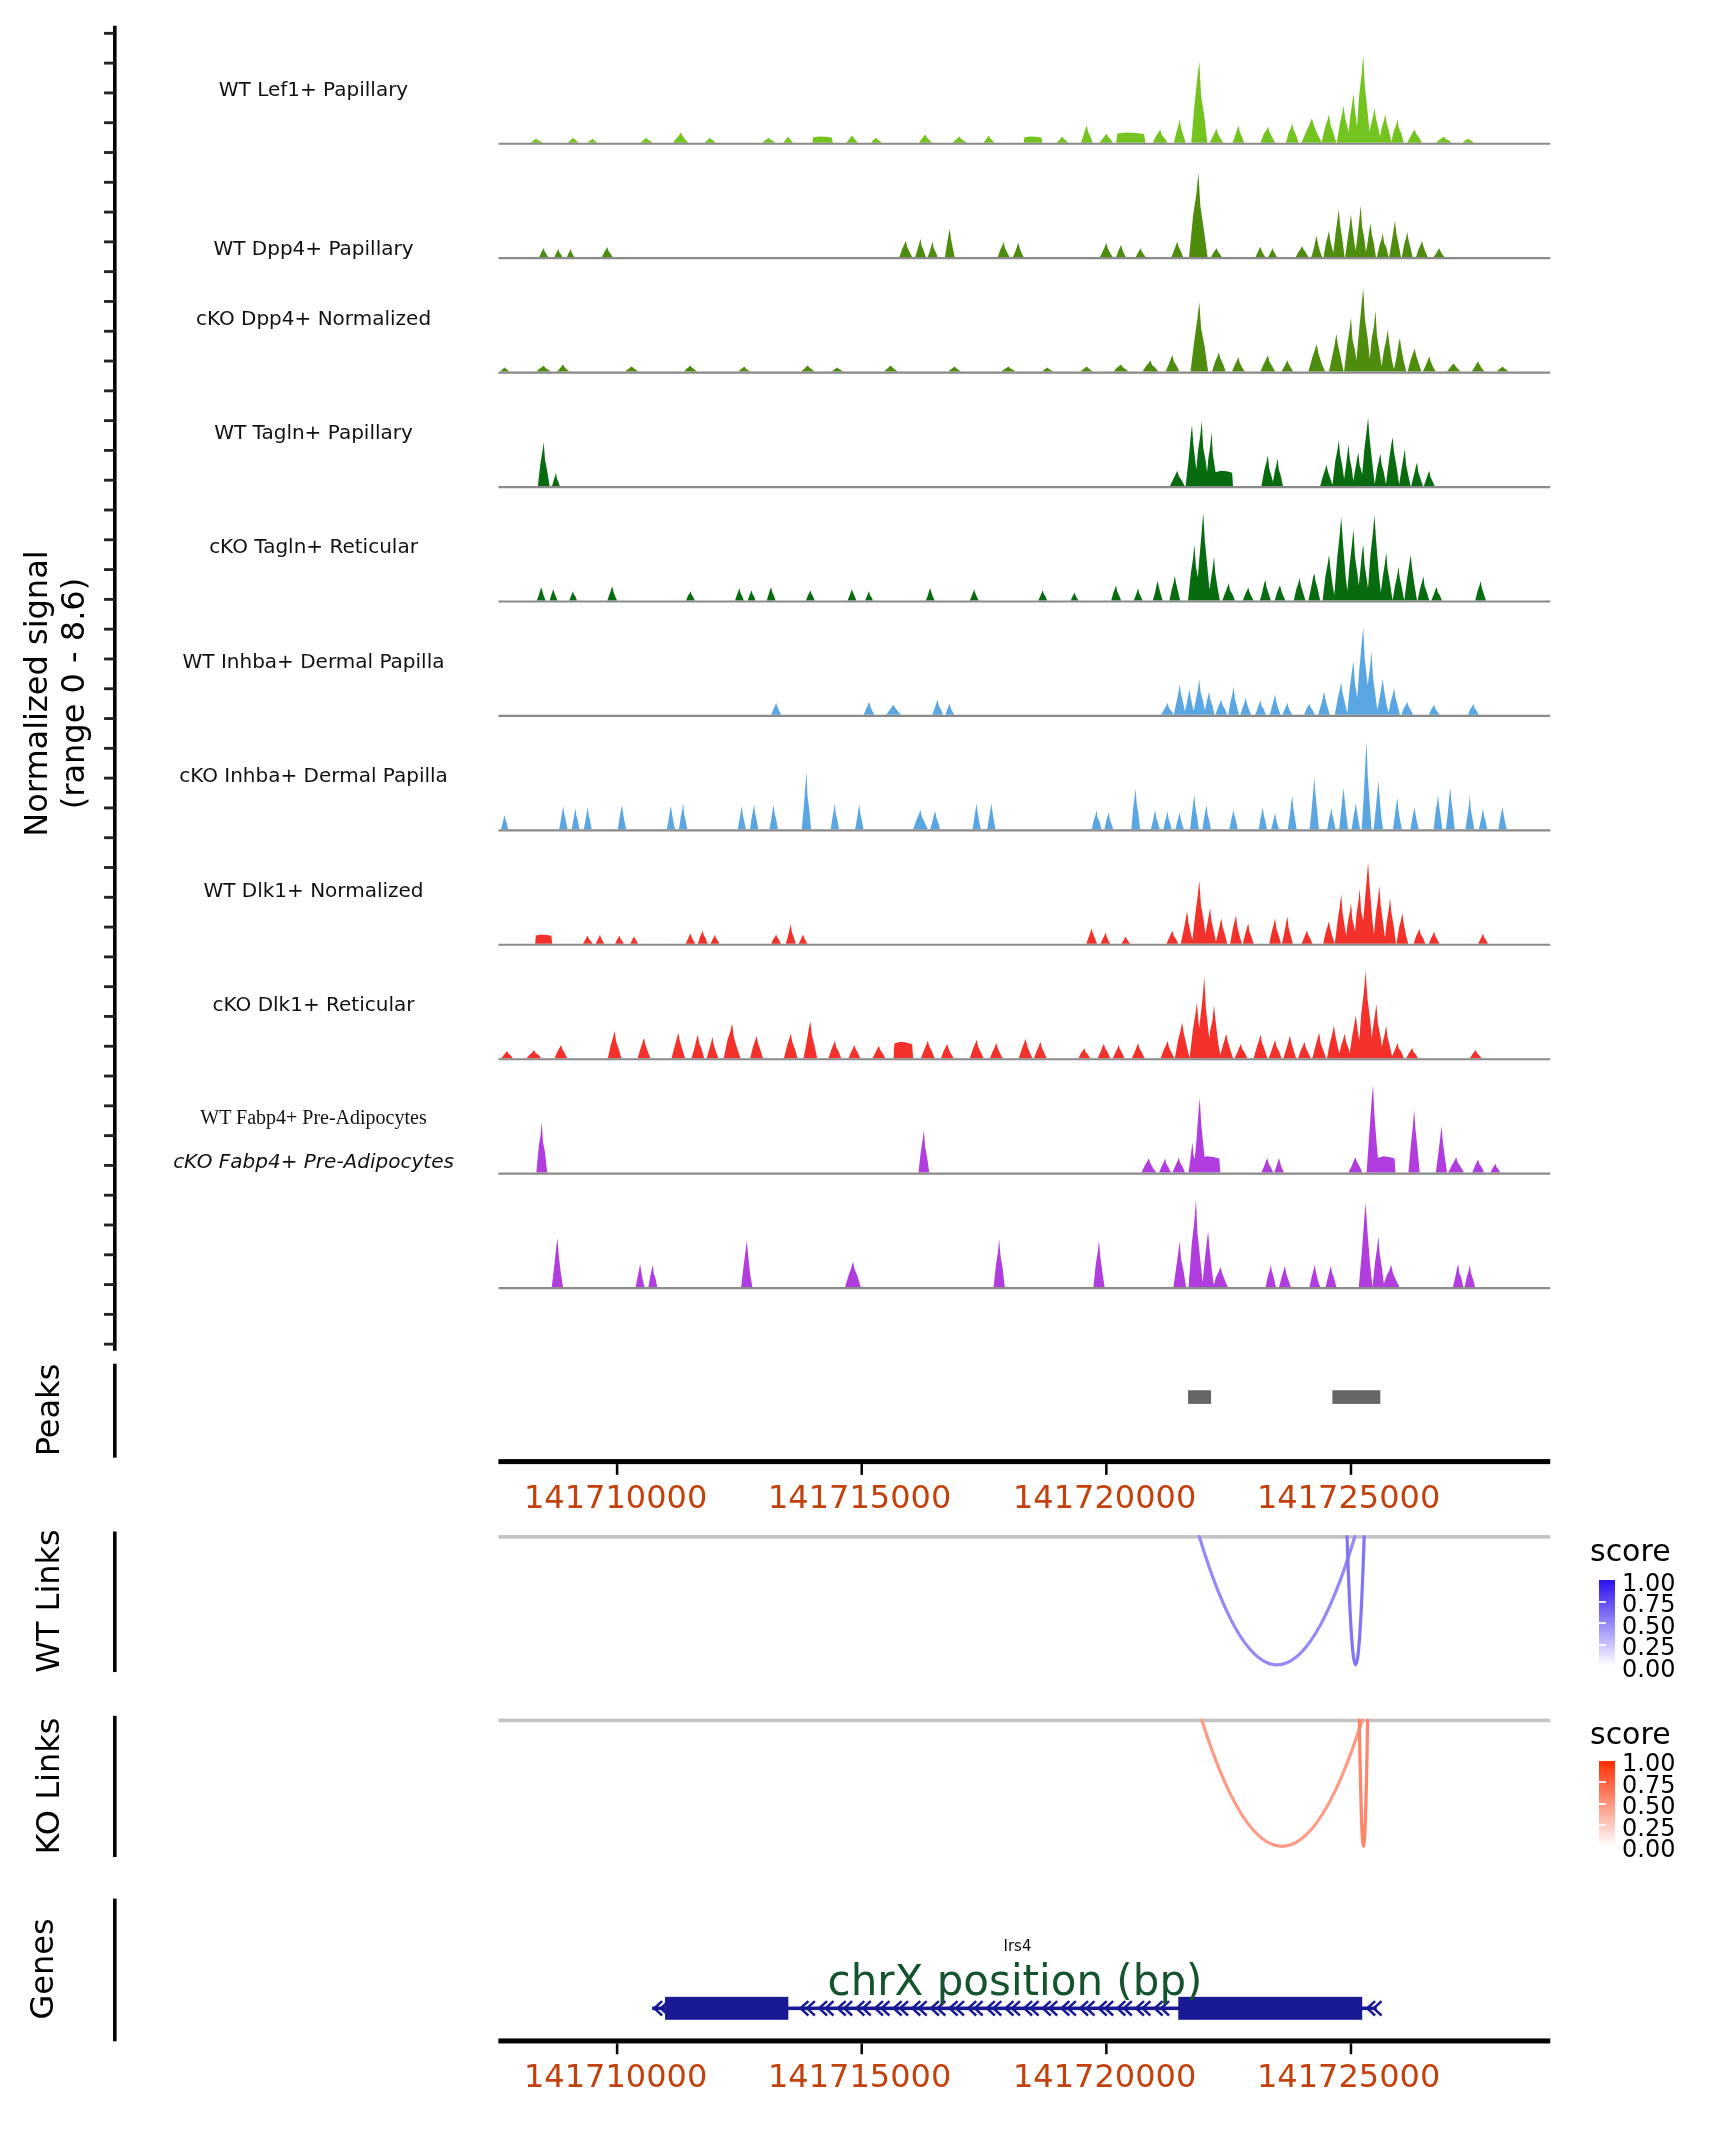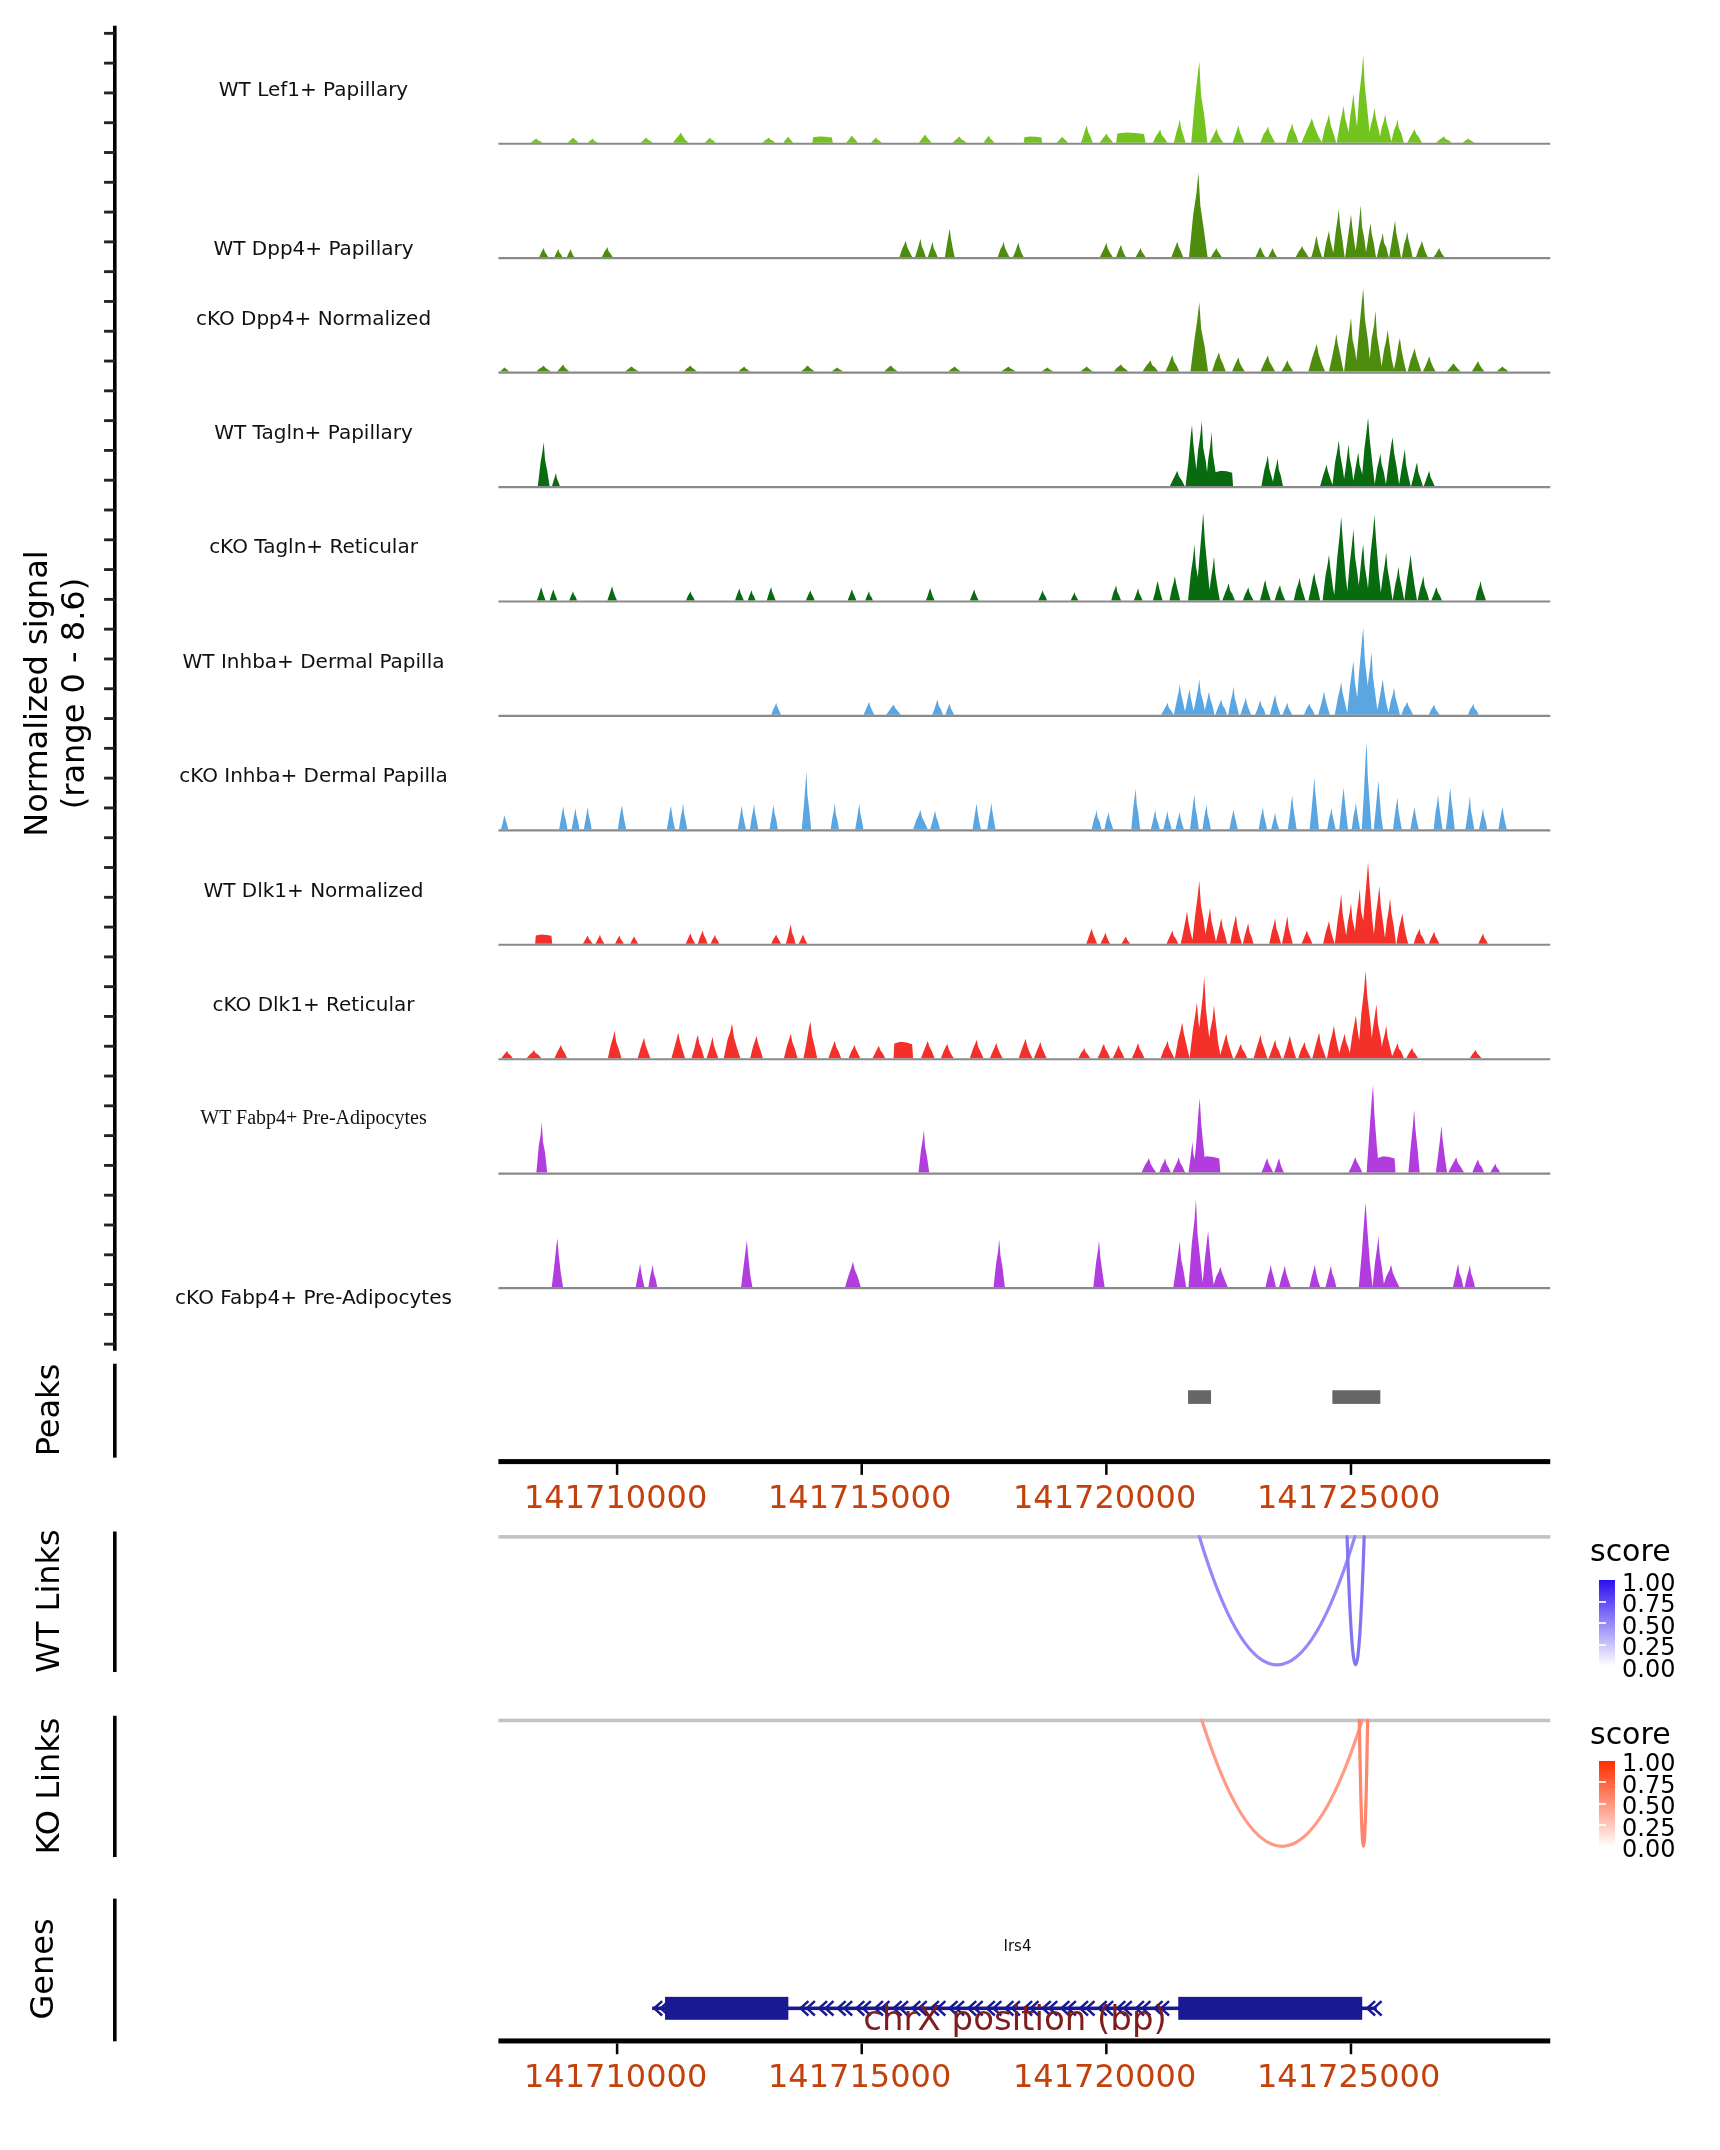--- a/index.html
+++ b/index.html
@@ -7,21 +7,21 @@
   #stage{position:absolute;left:0;top:0;width:1721px;height:2151px;}
   #chart-svg{position:absolute;left:0;top:0;}
   .track-label{position:absolute;left:108px;width:411px;height:32px;text-align:center;font-size:20px;color:#111;white-space:nowrap;}
   .section-label{position:absolute;width:215px;height:40px;line-height:40px;text-align:center;font-size:32px;color:#000;transform:rotate(-90deg);white-space:nowrap;}
   .tick-label{position:absolute;width:186px;font-size:32px;color:#c2410c;white-space:nowrap;}
   .legend-title{position:absolute;width:143px;font-size:30px;color:#000;}
   .legend-label{position:absolute;width:79px;font-size:24px;color:#000;}
   .legend-bar{position:absolute;width:16px;height:86px;}
   .legend-dash{position:absolute;width:7.2px;height:2.2px;background:#ffffff;opacity:.85;}
   #y-axis-title{position:absolute;left:-179px;top:654px;width:473px;height:79px;text-align:center;font-size:32px;line-height:37px;color:#000;transform:rotate(-90deg);}
-  #x-axis-title{position:absolute;left:800px;top:1998px;width:430px;text-align:center;font-size:34px;color:#7f1d1d;}
+  #x-axis-title{position:absolute;left:800px;top:1956px;width:430px;text-align:center;font-size:42px;color:#14532d;}
   #gene-label{position:absolute;left:908px;top:1937px;width:215px;text-align:center;font-size:15px;color:#111;}
 </style>
 </head>
 <body>
 
 <div id="stage">
   <svg id="chart-svg" width="1721" height="2151" viewBox="0 0 2400 3000">
       <path d="M739.4,199 L743.3,196.6 L746.2,194.3 L747.9,193.3 L749.8,195.5 L753.1,196.8 L756.5,199 Z M791.6,199 L795.0,195.9 L797.6,193.5 L799.1,191.9 L800.8,193.9 L803.6,196.0 L806.6,199 Z M819.6,199 L822.7,196.4 L825.0,194.7 L826.4,193.3 L827.9,195.5 L830.5,197.4 L833.2,199 Z M892.9,199 L896.8,196.1 L899.8,193.3 L901.5,191.9 L903.3,194.9 L906.6,196.2 L910.0,199 Z M938.3,199 L943.2,192.9 L947.1,188.5 L949.2,184.8 L951.6,188.9 L955.8,194.9 L960.2,199 Z M982.7,199 L986.0,196.0 L988.7,193.5 L990.2,191.9 L991.8,194.5 L994.7,196.1 L997.7,199 Z M1063.2,199 L1067.2,195.5 L1070.3,193.5 L1072.1,191.9 L1074.0,194.5 L1077.4,196.1 L1080.9,199 Z M1092.5,199 L1095.6,194.7 L1098.0,192.0 L1099.4,190.5 L1100.9,193.2 L1103.4,195.8 L1106.2,199 Z M1132.8,199 L1133.9,191.3 L1142.8,190.5 L1151.7,190.8 L1160.0,191.7 L1161.4,199 Z M1179.9,199 L1183.6,194.9 L1186.4,191.1 L1188.1,189.1 L1189.9,191.9 L1193.0,194.9 L1196.2,199 Z M1214.7,199 L1218.0,195.3 L1220.7,193.1 L1222.2,191.9 L1223.8,194.8 L1226.7,196.2 L1229.7,199 Z M1281.5,199 L1285.5,193.6 L1288.6,189.8 L1290.4,187.7 L1292.4,191.4 L1295.7,194.9 L1299.3,199 Z M1327.9,199 L1332.5,195.4 L1336.1,192.2 L1338.2,190.5 L1340.4,193.9 L1344.3,196.2 L1348.4,199 Z M1371.6,199 L1375.0,194.2 L1377.6,190.9 L1379.1,189.1 L1380.8,193.2 L1383.6,195.2 L1386.6,199 Z M1427.6,199 L1428.6,191.3 L1436.6,190.5 L1444.7,190.8 L1452.2,191.7 L1453.5,199 Z M1473.3,199 L1477.0,195.6 L1479.8,192.6 L1481.5,190.5 L1483.3,193.1 L1486.4,195.8 L1489.7,199 Z M1507.4,199 L1511.1,188.3 L1514.0,178.9 L1515.6,174.9 L1517.4,183.7 L1520.5,190.0 L1523.8,199 Z M1533.3,199 L1537.6,193.6 L1541.0,189.5 L1542.9,186.2 L1545.0,190.1 L1548.6,194.1 L1552.4,199 Z M1556.5,199 L1558.2,186.2 L1570.9,184.8 L1583.6,185.4 L1595.4,186.8 L1597.5,199 Z M1607.7,199 L1612.3,189.4 L1615.9,184.4 L1617.9,180.6 L1620.2,188.3 L1624.1,192.7 L1628.2,199 Z M1637.0,199 L1640.7,183.9 L1643.6,174.2 L1645.2,166.4 L1647.0,178.3 L1650.1,187.8 L1653.4,199 Z M1661.3,199 L1666.3,141.0 L1670.3,104.4 L1672.5,85.5 L1675.0,133.2 L1679.3,159.9 L1683.8,199 Z M1686.9,199 L1691.2,190.7 L1694.5,184.1 L1696.4,179.1 L1698.5,186.6 L1702.1,193.0 L1706.0,199 Z M1718.9,199 L1722.6,188.6 L1725.5,180.0 L1727.1,174.9 L1728.9,183.5 L1732.0,190.7 L1735.3,199 Z M1757.8,199 L1762.4,187.0 L1766.0,181.9 L1768.1,176.3 L1770.3,183.6 L1774.2,191.3 L1778.3,199 Z M1793.3,199 L1797.3,184.5 L1800.4,178.3 L1802.2,172.0 L1804.1,181.2 L1807.5,188.2 L1811.0,199 Z M1815.1,199 L1821.6,183.5 L1826.6,172.7 L1829.5,165.0 L1832.6,175.4 L1838.1,189.1 L1843.8,199 Z M1843.1,199 L1847.7,178.2 L1851.3,167.8 L1853.4,159.3 L1855.6,174.1 L1859.5,185.7 L1863.6,199 Z M1864.3,199 L1868.6,172.7 L1871.9,157.5 L1873.8,147.9 L1875.9,164.7 L1879.6,178.8 L1883.4,199 Z M1879.3,199 L1883.0,162.4 L1885.8,143.5 L1887.5,130.9 L1889.3,150.3 L1892.4,175.8 L1895.7,199 Z M1890.9,199 L1895.5,133.1 L1899.1,101.6 L1901.1,77.0 L1903.4,119.6 L1907.3,157.0 L1911.4,199 Z M1907.3,199 L1911.6,174.9 L1914.9,162.5 L1916.8,150.8 L1918.9,164.9 L1922.5,180.0 L1926.4,199 Z M1923.0,199 L1926.9,177.9 L1930.0,168.5 L1931.8,159.3 L1933.8,171.5 L1937.1,183.2 L1940.7,199 Z M1940.0,199 L1944.0,181.7 L1947.1,174.6 L1948.9,166.4 L1950.8,178.5 L1954.2,185.4 L1957.8,199 Z M1962.5,199 L1967.1,190.4 L1970.7,183.9 L1972.8,180.6 L1975.0,186.7 L1978.9,191.5 L1983.0,199 Z M2002.8,199 L2007.7,194.6 L2011.5,192.1 L2013.7,190.5 L2016.1,194.0 L2020.3,195.7 L2024.6,199 Z M2039.6,199 L2043.3,196.4 L2046.2,194.6 L2047.8,193.3 L2049.6,195.2 L2052.7,196.7 L2056.0,199 Z " fill="#74C420" stroke="none"></path>
       <line x1="695" x2="2162" y1="200.5" y2="200.5" stroke="#8a8a8a" stroke-width="3"></line>
       <path d="M752.0,358.6 L754.8,351.9 L756.9,348.4 L758.2,345.8 L759.5,350.9 L761.9,354.2 L764.3,358.6 Z M773.2,358.6 L775.6,352.8 L777.6,349.5 L778.6,347.3 L779.8,351.9 L781.9,354.4 L784.1,358.6 Z M790.6,358.6 L792.9,352.9 L794.7,350.0 L795.7,347.3 L796.8,350.8 L798.8,355.3 L800.8,358.6 Z M839.4,358.6 L842.8,351.2 L845.4,347.5 L846.9,344.4 L848.5,350.2 L851.4,354.0 L854.4,358.6 Z M1254.2,358.6 L1258.2,347.0 L1261.3,340.3 L1263.1,335.9 L1265.1,344.6 L1268.4,351.2 L1272.0,358.6 Z M1276.1,358.6 L1279.5,347.9 L1282.1,338.9 L1283.6,333.1 L1285.2,342.8 L1288.1,349.3 L1291.1,358.6 Z M1293.8,358.6 L1296.9,349.4 L1299.3,341.2 L1300.6,337.3 L1302.1,346.2 L1304.7,351.2 L1307.5,358.6 Z M1317.7,358.6 L1320.8,339.4 L1323.2,325.4 L1324.5,318.9 L1326.0,331.6 L1328.6,345.7 L1331.4,358.6 Z M1391.4,358.6 L1395.1,347.6 L1398.0,342.3 L1399.6,337.3 L1401.4,345.6 L1404.5,352.0 L1407.8,358.6 Z M1412.6,358.6 L1415.9,350.6 L1418.6,342.7 L1420.1,338.7 L1421.7,344.7 L1424.6,352.7 L1427.6,358.6 Z M1534.0,358.6 L1538.0,349.9 L1541.1,343.3 L1542.9,338.7 L1544.8,346.4 L1548.2,352.7 L1551.8,358.6 Z M1556.5,358.6 L1559.6,350.0 L1562.0,344.4 L1563.4,341.6 L1564.9,347.2 L1567.4,353.6 L1570.2,358.6 Z M1583.8,358.6 L1586.9,352.8 L1589.3,348.8 L1590.6,345.8 L1592.1,350.4 L1594.7,354.1 L1597.5,358.6 Z M1633.6,358.6 L1637.3,349.0 L1640.2,341.4 L1641.8,337.3 L1643.6,343.8 L1646.7,349.9 L1650.0,358.6 Z M1658.2,358.6 L1664.0,299.5 L1668.6,269.2 L1671.2,240.9 L1674.0,286.8 L1678.9,320.3 L1684.1,358.6 Z M1688.9,358.6 L1692.3,352.2 L1694.9,348.6 L1696.4,345.8 L1698.1,350.1 L1700.9,354.0 L1703.9,358.6 Z M1751.0,358.6 L1754.1,351.4 L1756.5,346.7 L1757.8,344.4 L1759.3,348.8 L1761.9,354.3 L1764.6,358.6 Z M1768.7,358.6 L1771.5,352.8 L1773.7,348.6 L1774.9,345.8 L1776.2,350.5 L1778.6,354.6 L1781.0,358.6 Z M1807.0,358.6 L1810.9,351.1 L1814.0,347.0 L1815.8,343.0 L1817.8,347.6 L1821.1,352.3 L1824.7,358.6 Z M1828.8,358.6 L1832.2,346.6 L1834.8,334.0 L1836.3,328.8 L1837.9,339.6 L1840.8,350.0 L1843.8,358.6 Z M1845.8,358.6 L1849.2,339.0 L1851.9,328.5 L1853.4,321.7 L1855.0,334.2 L1857.9,346.2 L1860.9,358.6 Z M1858.8,358.6 L1862.5,325.2 L1865.4,305.0 L1867.0,291.9 L1868.8,313.1 L1871.9,332.8 L1875.2,358.6 Z M1875.9,358.6 L1879.6,332.2 L1882.4,312.2 L1884.1,299.0 L1885.9,316.6 L1889.0,339.6 L1892.2,358.6 Z M1889.5,358.6 L1893.2,329.1 L1896.1,302.4 L1897.7,286.3 L1899.5,316.2 L1902.6,332.3 L1905.9,358.6 Z M1903.8,358.6 L1907.2,338.6 L1909.9,319.5 L1911.4,311.8 L1913.0,326.0 L1915.9,339.0 L1918.9,358.6 Z M1920.2,358.6 L1923.9,341.9 L1926.8,333.1 L1928.4,324.6 L1930.2,338.8 L1933.3,344.8 L1936.6,358.6 Z M1937.3,358.6 L1941.0,336.1 L1943.8,318.7 L1945.5,307.5 L1947.3,325.7 L1950.4,340.0 L1953.7,358.6 Z M1955.0,358.6 L1958.4,340.0 L1961.0,331.7 L1962.5,323.1 L1964.2,333.9 L1967.0,344.9 L1970.0,358.6 Z M1974.8,358.6 L1978.5,347.2 L1981.4,341.2 L1983.0,335.9 L1984.8,342.4 L1987.9,351.4 L1991.2,358.6 Z M1999.4,358.6 L2002.8,353.4 L2005.4,348.9 L2006.9,345.8 L2008.5,349.5 L2011.4,354.7 L2014.4,358.6 Z " fill="#4E8C0E" stroke="none"></path>
@@ -175,21 +175,21 @@
       <div class="track-label" style="top: 77px;">WT Lef1+ Papillary</div>
       <div class="track-label" style="top: 191px; margin-top: 45px;">WT Dpp4+ Papillary</div>
       <div class="track-label" style="top: 306px;">cKO Dpp4+ Normalized</div>
       <div class="track-label" style="top: 420px;">WT Tagln+ Papillary</div>
       <div class="track-label" style="top: 534px;">cKO Tagln+ Reticular</div>
       <div class="track-label" style="top: 649px;">WT Inhba+ Dermal Papilla</div>
       <div class="track-label" style="top: 763px;">cKO Inhba+ Dermal Papilla</div>
       <div class="track-label" style="top: 878px;">WT Dlk1+ Normalized</div>
       <div class="track-label" style="top: 992px;">cKO Dlk1+ Reticular</div>
       <div class="track-label" style="top: 1106px; font-family: Liberation Serif, serif;">WT Fabp4+ Pre-Adipocytes</div>
-      <div class="track-label" style="top: 1285px;">cKO Fabp4+ Pre-Adipocytes</div>
+      <div class="track-label" style="top: 1149px; font-style: italic;">cKO Fabp4+ Pre-Adipocytes</div>
     </div>
   <div id="axis1-labels">
       <div class="tick-label" style="left: 524px; top: 1478px;">141710000</div>
       <div class="tick-label" style="left: 768px; top: 1478px;">141715000</div>
       <div class="tick-label" style="left: 1013px; top: 1478px;">141720000</div>
       <div class="tick-label" style="left: 1257px; top: 1478px;">141725000</div>
     </div>
   <div id="axis2-labels">
       <div class="tick-label" style="left: 524px; top: 2057px;">141710000</div>
       <div class="tick-label" style="left: 768px; top: 2057px;">141715000</div>

